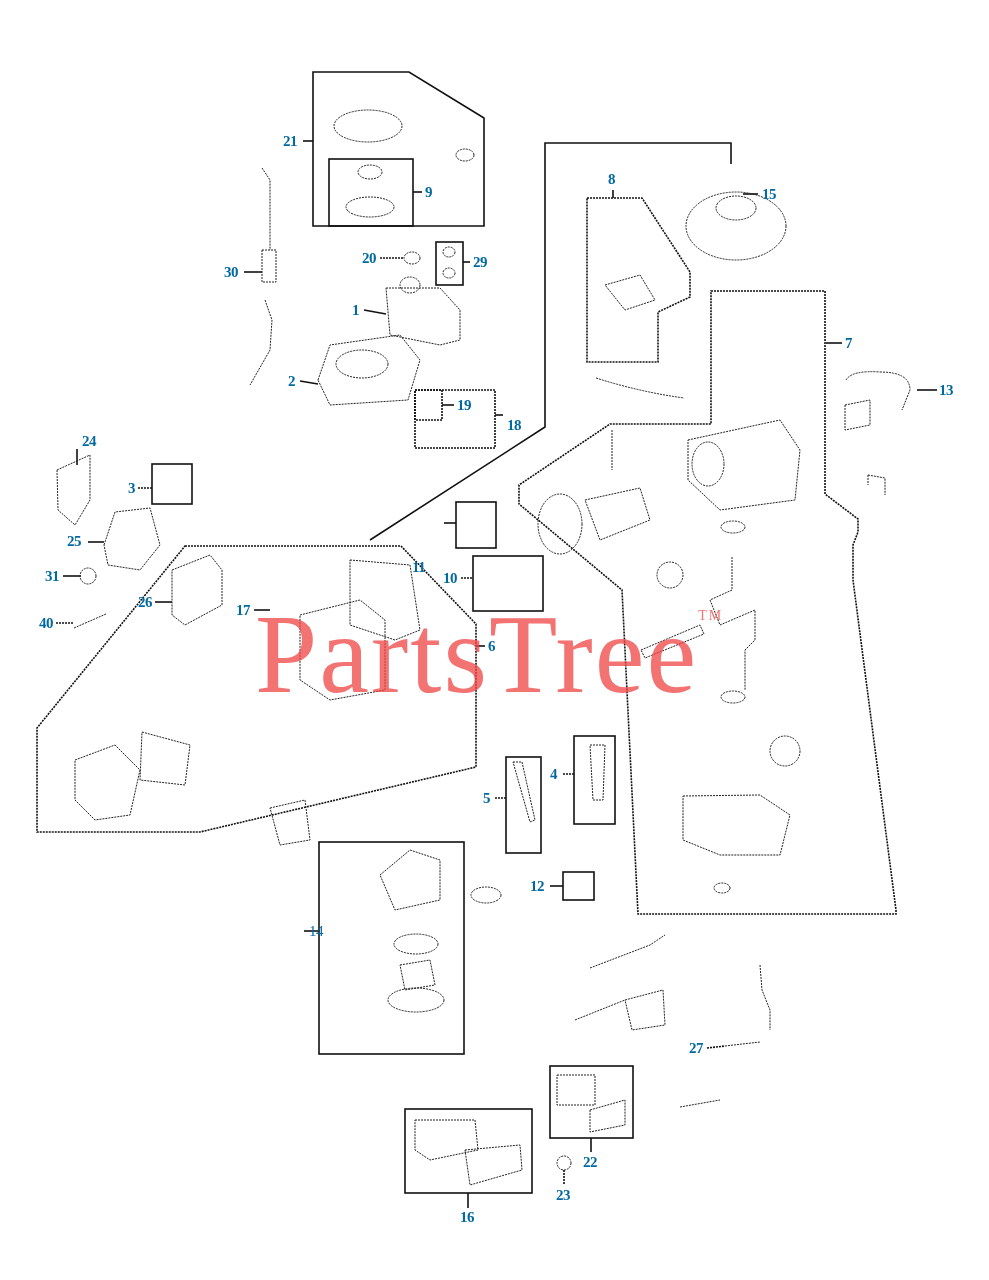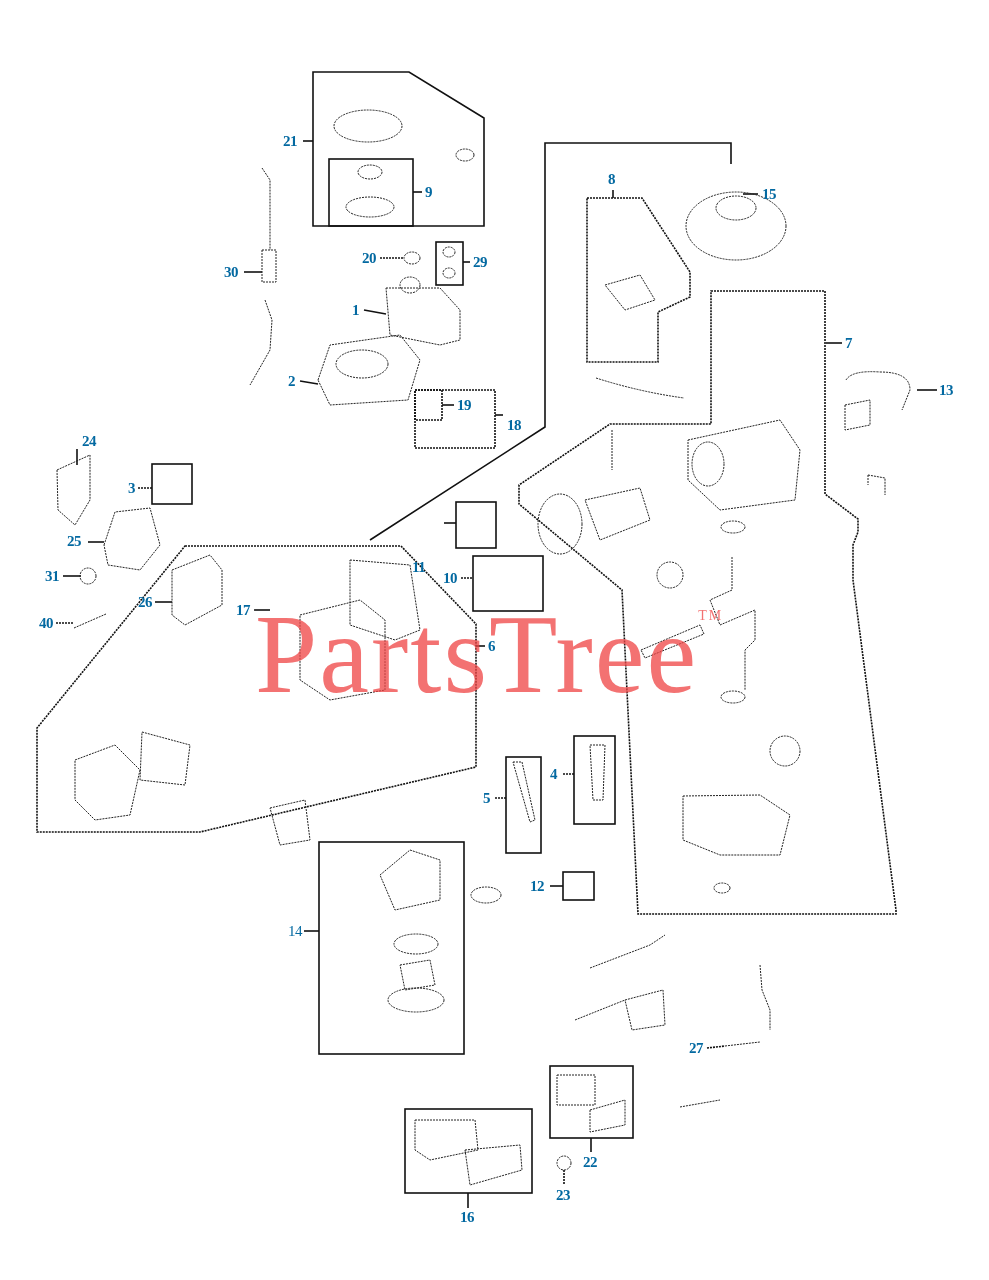--- a/index.html
+++ b/index.html
@@ -1,21 +1,21 @@
 <!DOCTYPE html>
 <html><head>
 <meta charset="utf-8">
 <style>
   html, body { margin: 0; padding: 0; background: #ffffff; }
   body { width: 989px; height: 1280px; position: relative; overflow: hidden;
          font-family: "Liberation Sans", sans-serif; }
   #diagram { position: absolute; left: 0; top: 0; width: 989px; height: 1280px; }
   .callout { position: absolute; font-family: Liberation Serif, serif; font-weight: bold;
              font-size: 15px; color: #0369a1; letter-spacing: -0.5px; line-height: 1; cursor: pointer; }
-  .callout.thin { font-weight: normal; }
+  .callout.thin { font-weight: normal; margin-left: 21px; }
   .watermark { position: absolute; left: 255px; top: 590px; font-family: "Liberation Serif", serif;
                font-size: 112px; color: #ef4444; opacity: 0.75; letter-spacing: 2px; pointer-events: none;
                white-space: nowrap; }
   .watermark sup { font-size: 14px; vertical-align: top; position: relative; top: 18px; }
 </style>
 </head>
 <body>
 
 <svg id="diagram" viewBox="0 0 989 1280" xmlns="http://www.w3.org/2000/svg">
   <g fill="none" stroke="#111" stroke-width="1.6">

